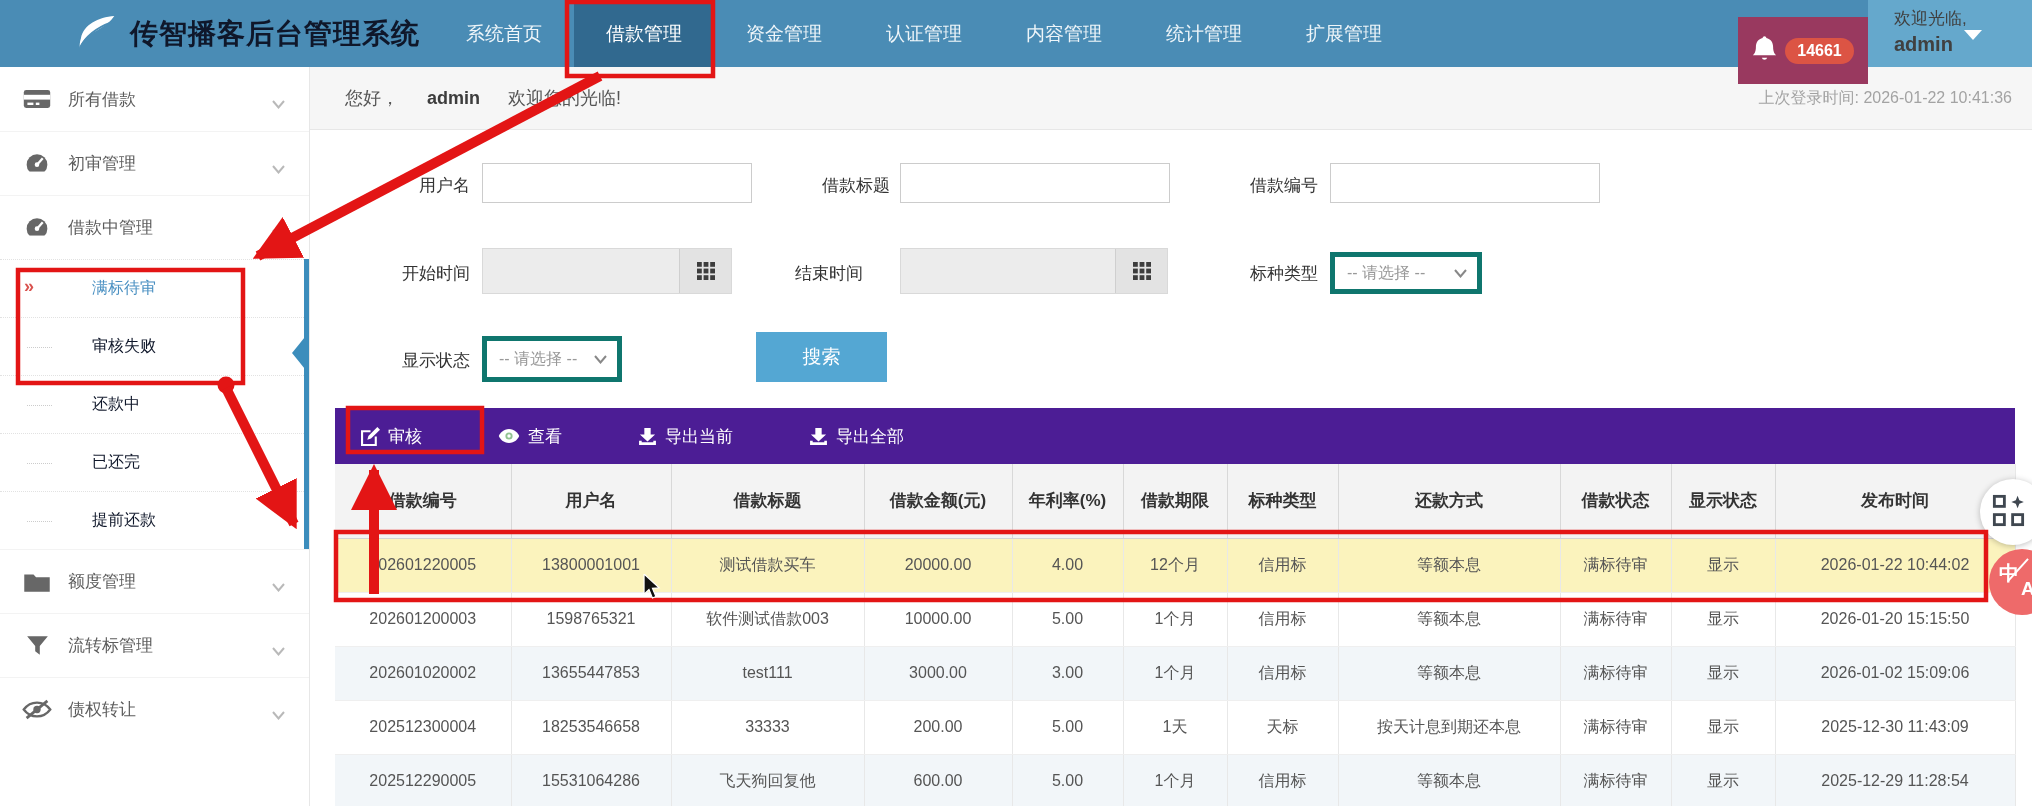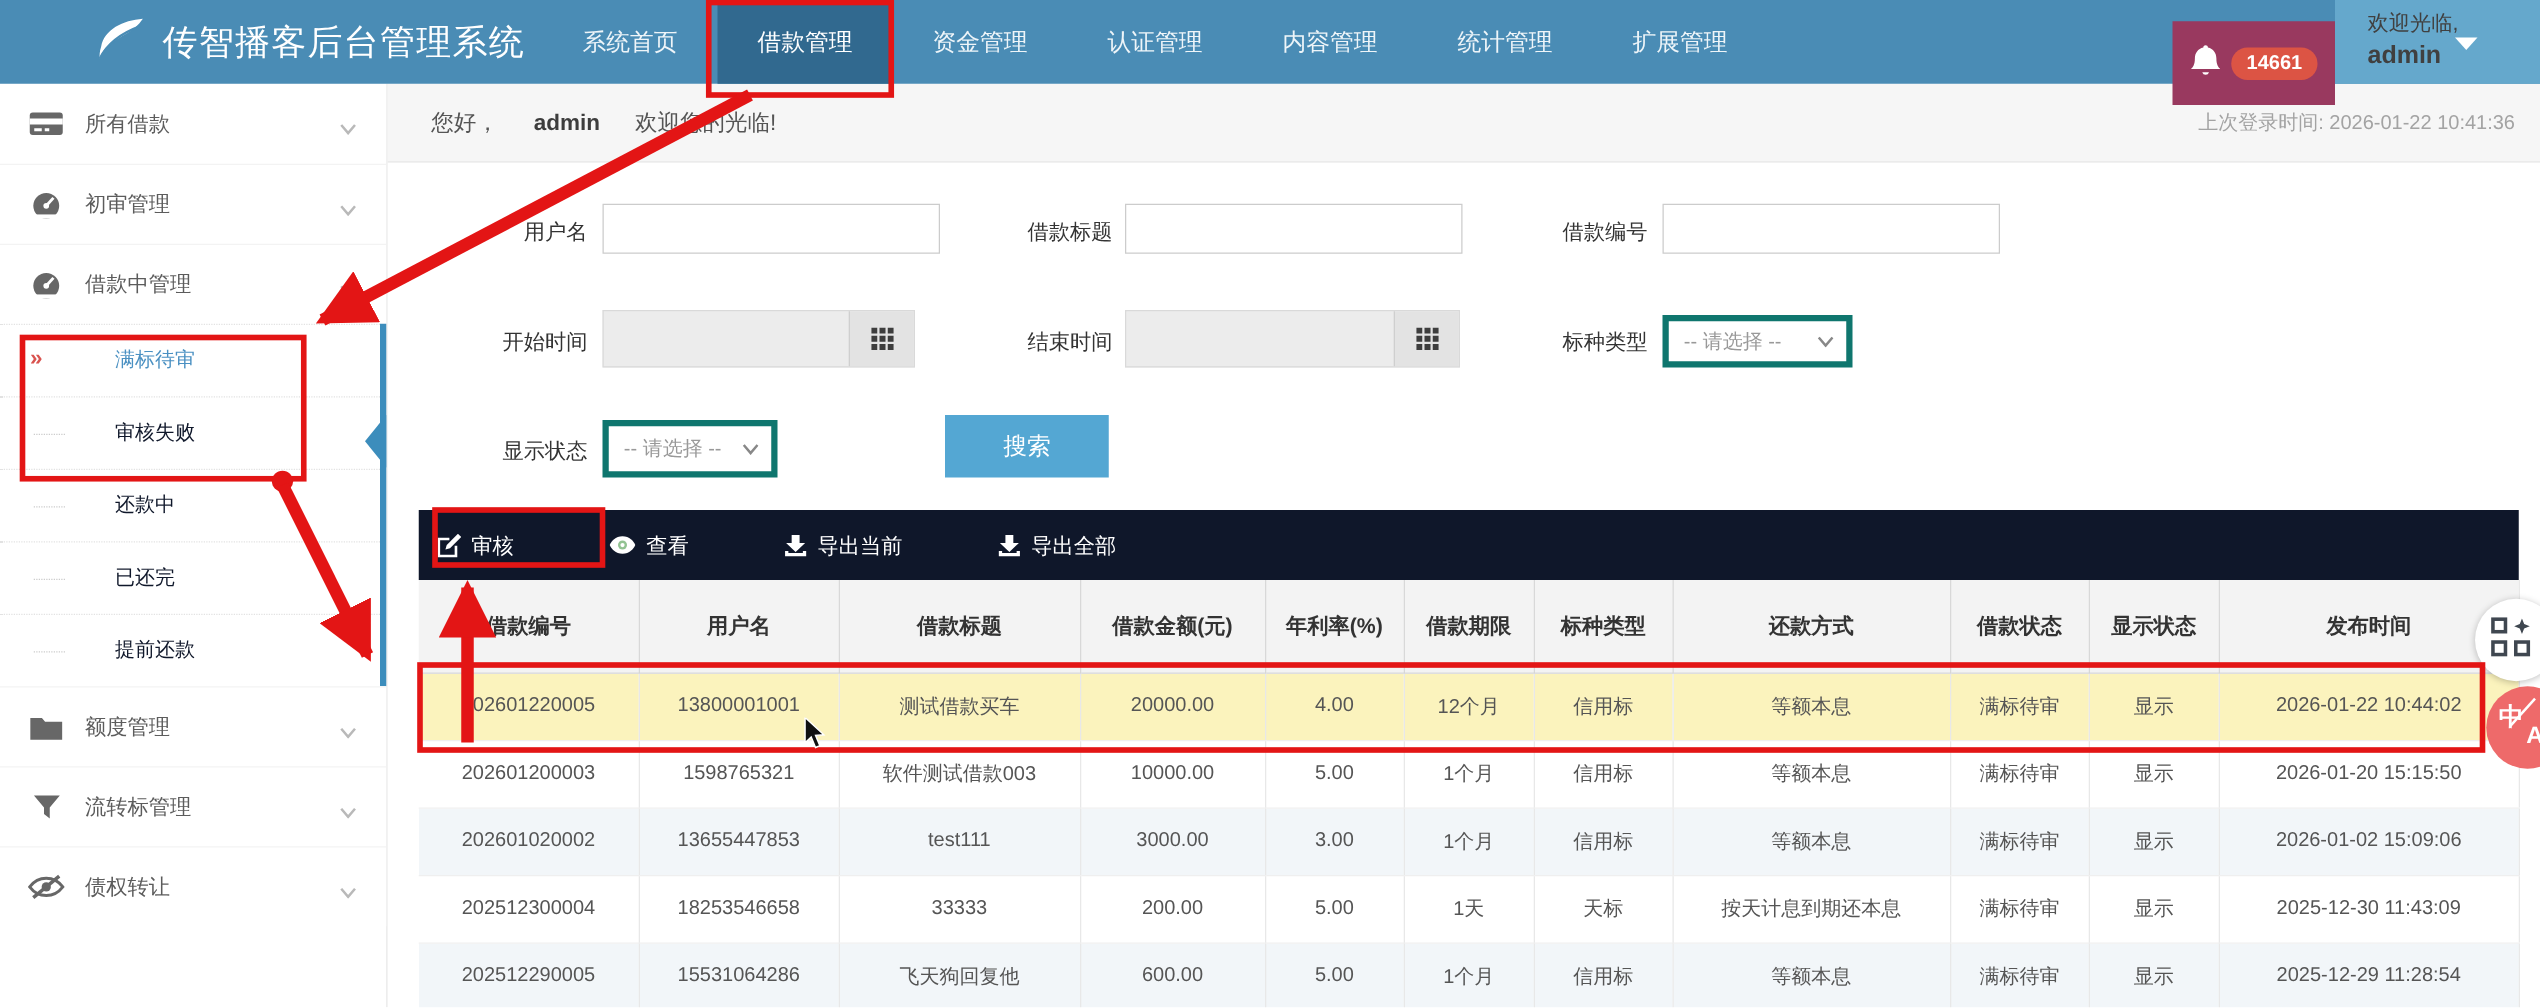--- a/index.html
+++ b/index.html
@@ -3,21 +3,21 @@
 <meta charset="utf-8">
 <style>
   * { margin:0; padding:0; box-sizing:border-box; }
   html,body { background:#fff; }
   body { font-family:"Liberation Sans","DejaVu Sans",sans-serif; }
   .page { position:relative; width:2032px; height:806px; overflow:hidden; background:#fff; }
 
   
   .navbar { position:absolute; left:0; top:0; width:2032px; height:67px; background:#4a8cb5; z-index:5; }
   .brand { position:absolute; left:76px; top:0; height:67px; display:flex; align-items:center; cursor:pointer; }
-  .brand-title { color:#ffffff; font-size:28px; font-weight:normal; letter-spacing:1px; margin-left:12px; }
+  .brand-title { color:#0f172a; font-size:28px; font-weight:bold; letter-spacing:1px; margin-left:12px; }
   .nav-list { position:absolute; left:434px; top:0; height:67px; display:flex; list-style:none; }
   .nav-item { height:67px; display:flex; align-items:center; padding:0 32px; color:#eef5f9; font-size:19px; cursor:pointer; }
   .nav-item.active { background:#31698f; color:#fff; }
   .notif-block { position:absolute; left:1738px; top:17px; width:130px; height:67px; background:#99395f; display:flex; align-items:center; justify-content:center; gap:8px; cursor:pointer; }
   .notif-badge { background:#dc5444; color:#fff; font-size:16px; font-weight:bold; border-radius:15px; padding:5px 12px; line-height:1; }
   .admin-block { position:absolute; left:1868px; top:0; width:164px; height:67px; background:#65a8cc; color:#404040; cursor:pointer; }
   .admin-lines { position:absolute; left:26px; top:8px; line-height:1.35; }
   .admin-l1 { font-size:17px; }
   .admin-l2 { font-size:20px; font-weight:bold; }
   .admin-caret { position:absolute; left:96px; top:30px; width:0; height:0; border-left:9px solid transparent; border-right:9px solid transparent; border-top:10px solid #fff; }
@@ -50,21 +50,21 @@
   .f-label { position:absolute; width:170px; text-align:right; font-size:17px; color:#333; }
   .f-input { position:absolute; border:1px solid #ccc; background:#fff; font-size:16px; color:#555; padding:0 10px; outline:none; }
   .f-date { position:absolute; background:#ececec; border:1px solid #d9d9d9; display:flex; }
   .f-date .dval { flex:1; }
   .f-date .addon { width:52px; background:#e3e3e3; border-left:1px solid #cfcfcf; display:flex; align-items:center; justify-content:center; cursor:pointer; }
   .f-select { position:absolute; border:5px solid #0f766e; background:#fff; display:flex; align-items:center; cursor:pointer; }
   .f-select span { color:#999; font-size:16px; margin-left:12px; flex:1; }
   .sel-chev { margin-right:10px; }
   .search-btn { position:absolute; background:#54a7d3; color:#fff; border:none; font-size:19px; cursor:pointer; font-family:inherit; }
 
-  .toolbar { position:absolute; left:335px; top:408px; width:1680px; height:56px; background:#0f172a; display:flex; align-items:center; padding-left:15px; }
+  .toolbar { position:absolute; left:335px; top:408px; width:1680px; height:56px; background:#4c1d95; display:flex; align-items:center; padding-left:26px; }
   .tb-btn { display:flex; align-items:center; gap:8px; color:#fff; font-size:17px; cursor:pointer; margin-right:76px; }
   .tb-btn svg { display:block; }
 
   .grid { position:absolute; left:335px; top:464px; width:1680px; border-collapse:collapse; table-layout:fixed; background:#fff; border-right:1px solid #e8e8e8; }
   .grid th { height:74px; background:#f3f3f3; font-size:17px; font-weight:bold; color:#333; border-right:1px solid #d8d8d8; border-bottom:1px solid #d4d4d4; text-align:center; }
   .grid th:last-child { border-right:none; }
   .grid td { height:54px; font-size:16px; color:#555; text-align:center; border-right:1px solid #e8e8e8; border-bottom:1px solid #efefef; overflow:hidden; white-space:nowrap; }
   .grid td:last-child { border-right:none; }
   .grid tr.hl td { background:#fbf3bd; }
   .grid tr.alt td { background:#f2f6f9; }
@@ -255,21 +255,21 @@
             <rect x="0" y="5.5" width="4" height="4"></rect>
             <rect x="5.5" y="5.5" width="4" height="4"></rect>
             <rect x="11" y="5.5" width="4" height="4"></rect>
             <rect x="0" y="11" width="4" height="4"></rect>
             <rect x="5.5" y="11" width="4" height="4"></rect>
             <rect x="11" y="11" width="4" height="4"></rect>
           </g>
         </svg>
     </span>
   </div>
-  <label class="f-label" style="left:720px;top:262px;text-align:right;">结束时间</label>
+  <label class="f-label" style="left:693px;top:262px;text-align:right;">结束时间</label>
   <div class="f-date" style="left:900px;top:248px;width:268px;height:46px;">
     <span class="dval"></span>
     <span class="addon">
       <svg width="18" height="18" viewBox="0 0 15 15">
           <g fill="#3d3d3d">
             <rect x="0" y="0" width="4" height="4"></rect>
             <rect x="5.5" y="0" width="4" height="4"></rect>
             <rect x="11" y="0" width="4" height="4"></rect>
             <rect x="0" y="5.5" width="4" height="4"></rect>
             <rect x="5.5" y="5.5" width="4" height="4"></rect>

